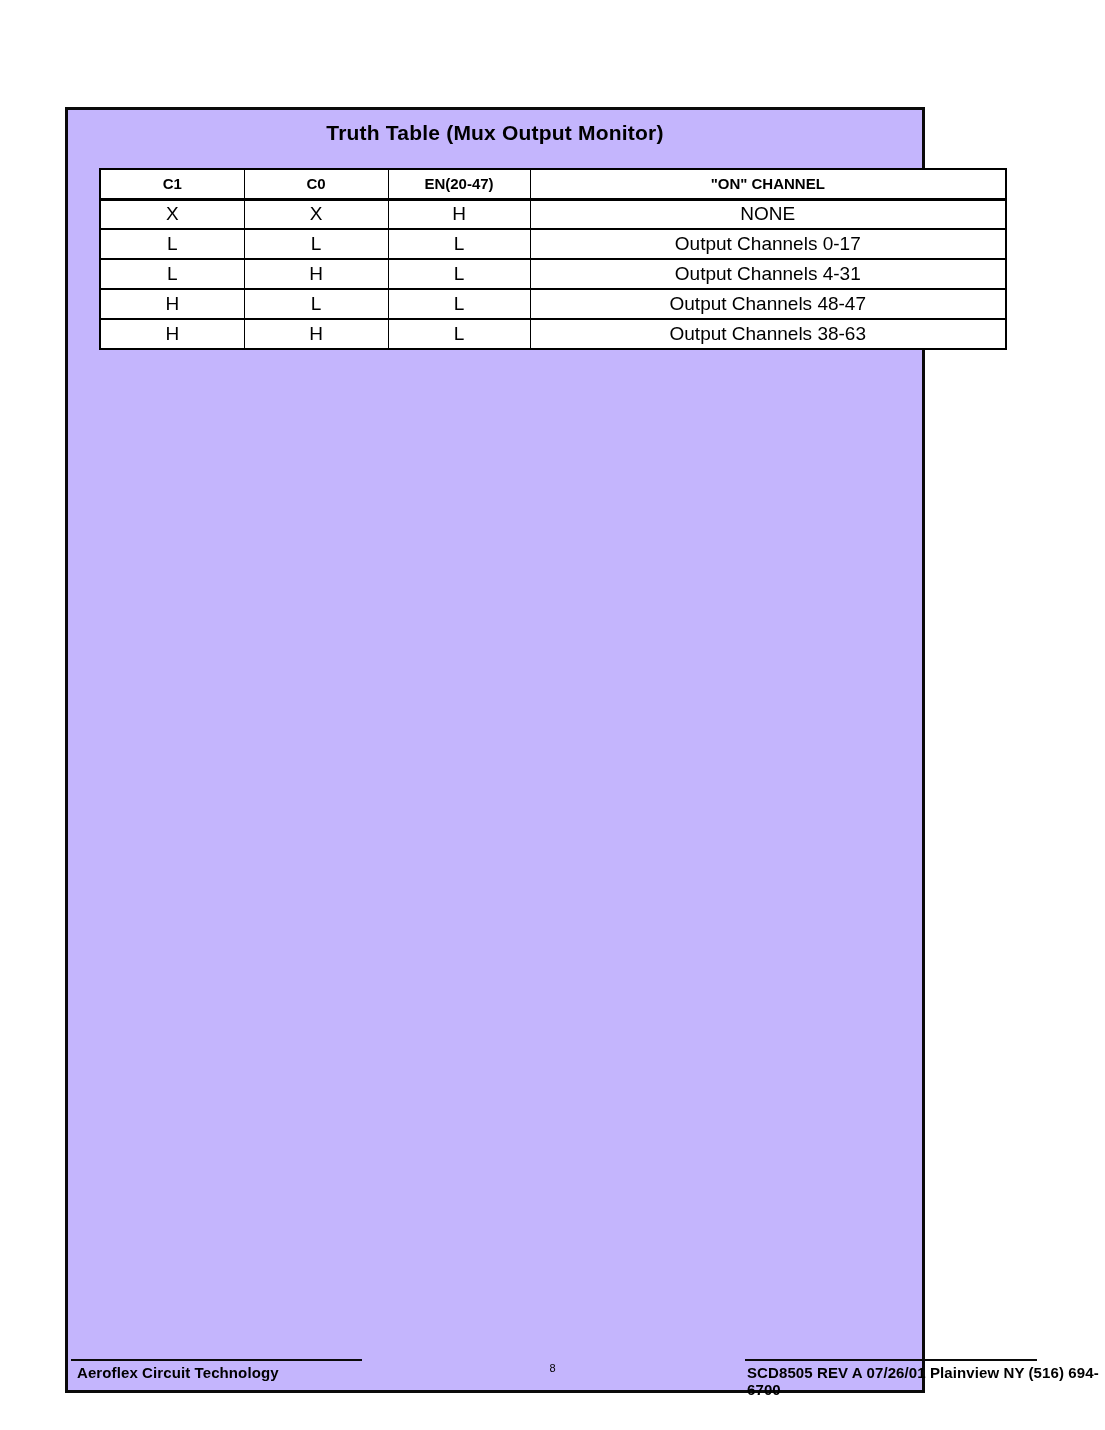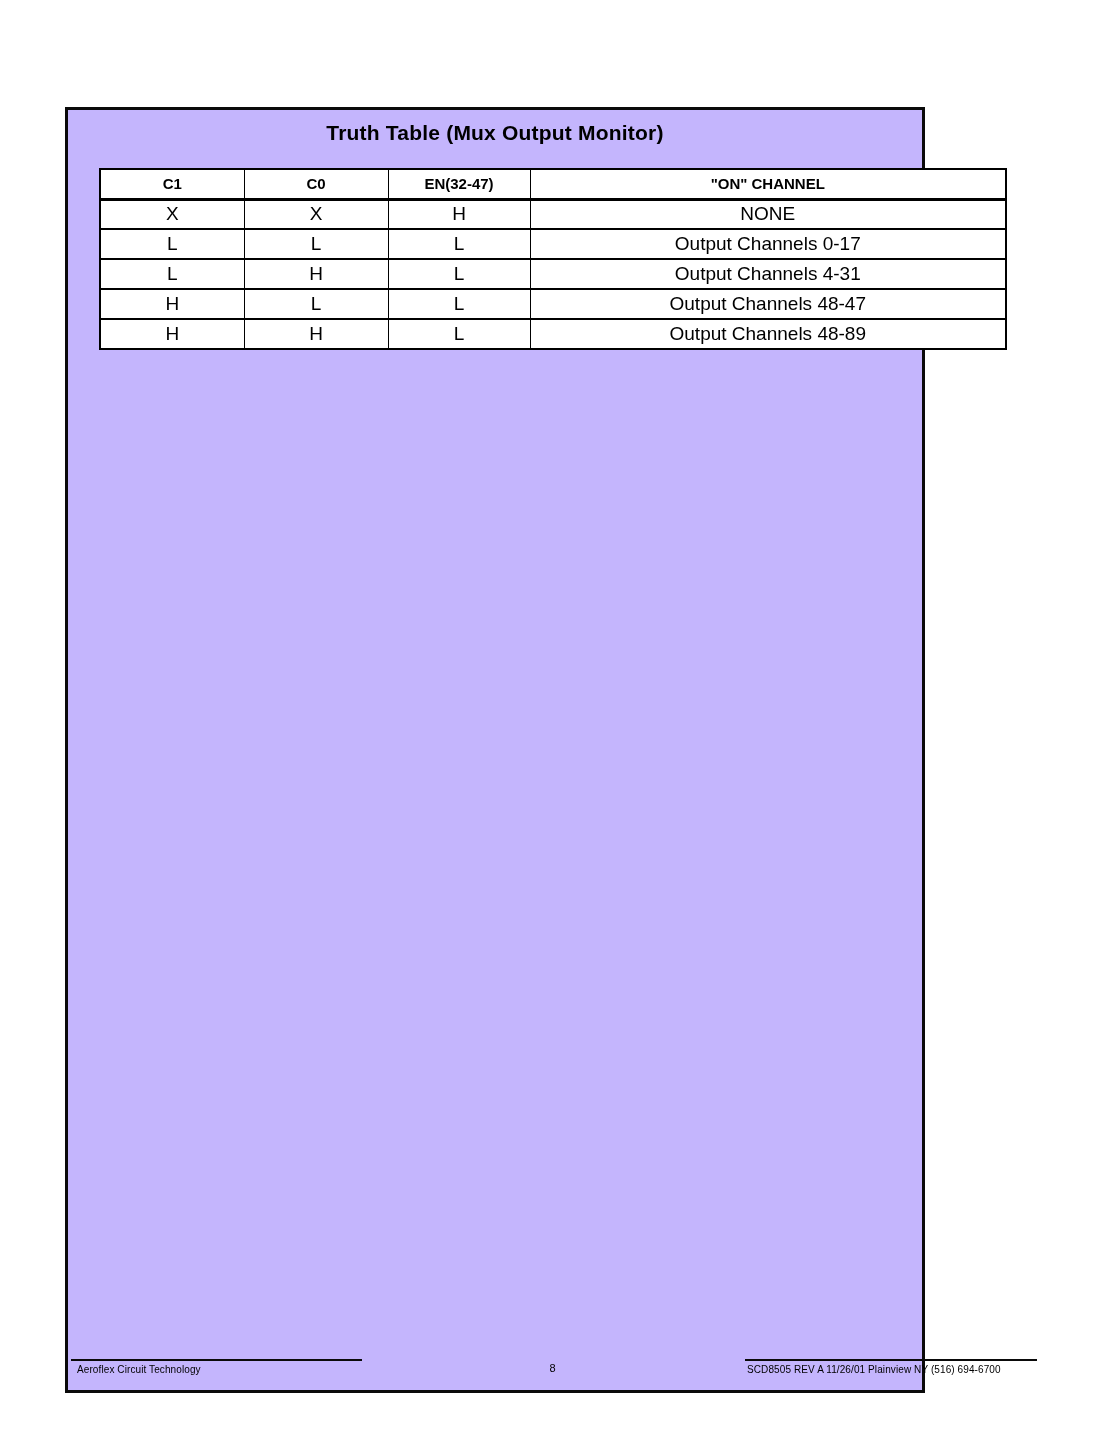--- a/index.html
+++ b/index.html
@@ -65,22 +65,22 @@
   .footer-rule {
     position: absolute;
     height: 2px;
     background: #0a0a0a;
   }
   .footer-rule-left  { left: 71px;  top: 1359px; width: 291px; }
   .footer-rule-right { left: 745px; top: 1359px; width: 292px; }
   .footer-text {
     position: absolute;
     top: 1364px;
-    font-size: 10px;
-    font-weight: normal;
+    font-size: 15px;
+    font-weight: bold;
     letter-spacing: 0.1px;
   }
   .footer-text-left  { left: 77px; }
   .footer-text-right { left: 747px; }
   .footer-page-number {
     position: absolute;
     top: 1362px; left: 0;
     width: 1105px;
     text-align: center;
     font-size: 11px;
@@ -98,21 +98,21 @@
     <colgroup>
       <col class="c-c1">
         <col class="c-c0">
         <col class="c-en">
         <col class="c-on">
     </colgroup>
     <thead>
       <tr>
         <th>C1</th>
         <th>C0</th>
-        <th>EN(32-47)</th>
+        <th>EN(20-47)</th>
         <th>"ON" CHANNEL</th>
       </tr>
     </thead>
     <tbody>
       <tr>
         <td>X</td>
         <td>X</td>
         <td>H</td>
         <td>NONE</td>
       </tr>
@@ -131,26 +131,26 @@
       <tr>
         <td>H</td>
         <td>L</td>
         <td>L</td>
         <td>Output Channels 48-47</td>
       </tr>
       <tr>
         <td>H</td>
         <td>H</td>
         <td>L</td>
-        <td>Output Channels 48-89</td>
+        <td>Output Channels 38-63</td>
       </tr>
     </tbody>
   </table>
 
 </div>
 
 <div class="footer-rule footer-rule-left"></div>
 <div class="footer-text footer-text-left">Aeroflex Circuit Technology</div>
 
 <div class="footer-page-number">8</div>
 
 <div class="footer-rule footer-rule-right"></div>
-<div class="footer-text footer-text-right">SCD8505 REV A  11/26/01   Plainview NY (516) 694-6700</div>
+<div class="footer-text footer-text-right">SCD8505 REV A  07/26/01   Plainview NY (516) 694-6700</div>
 
 </body></html>

